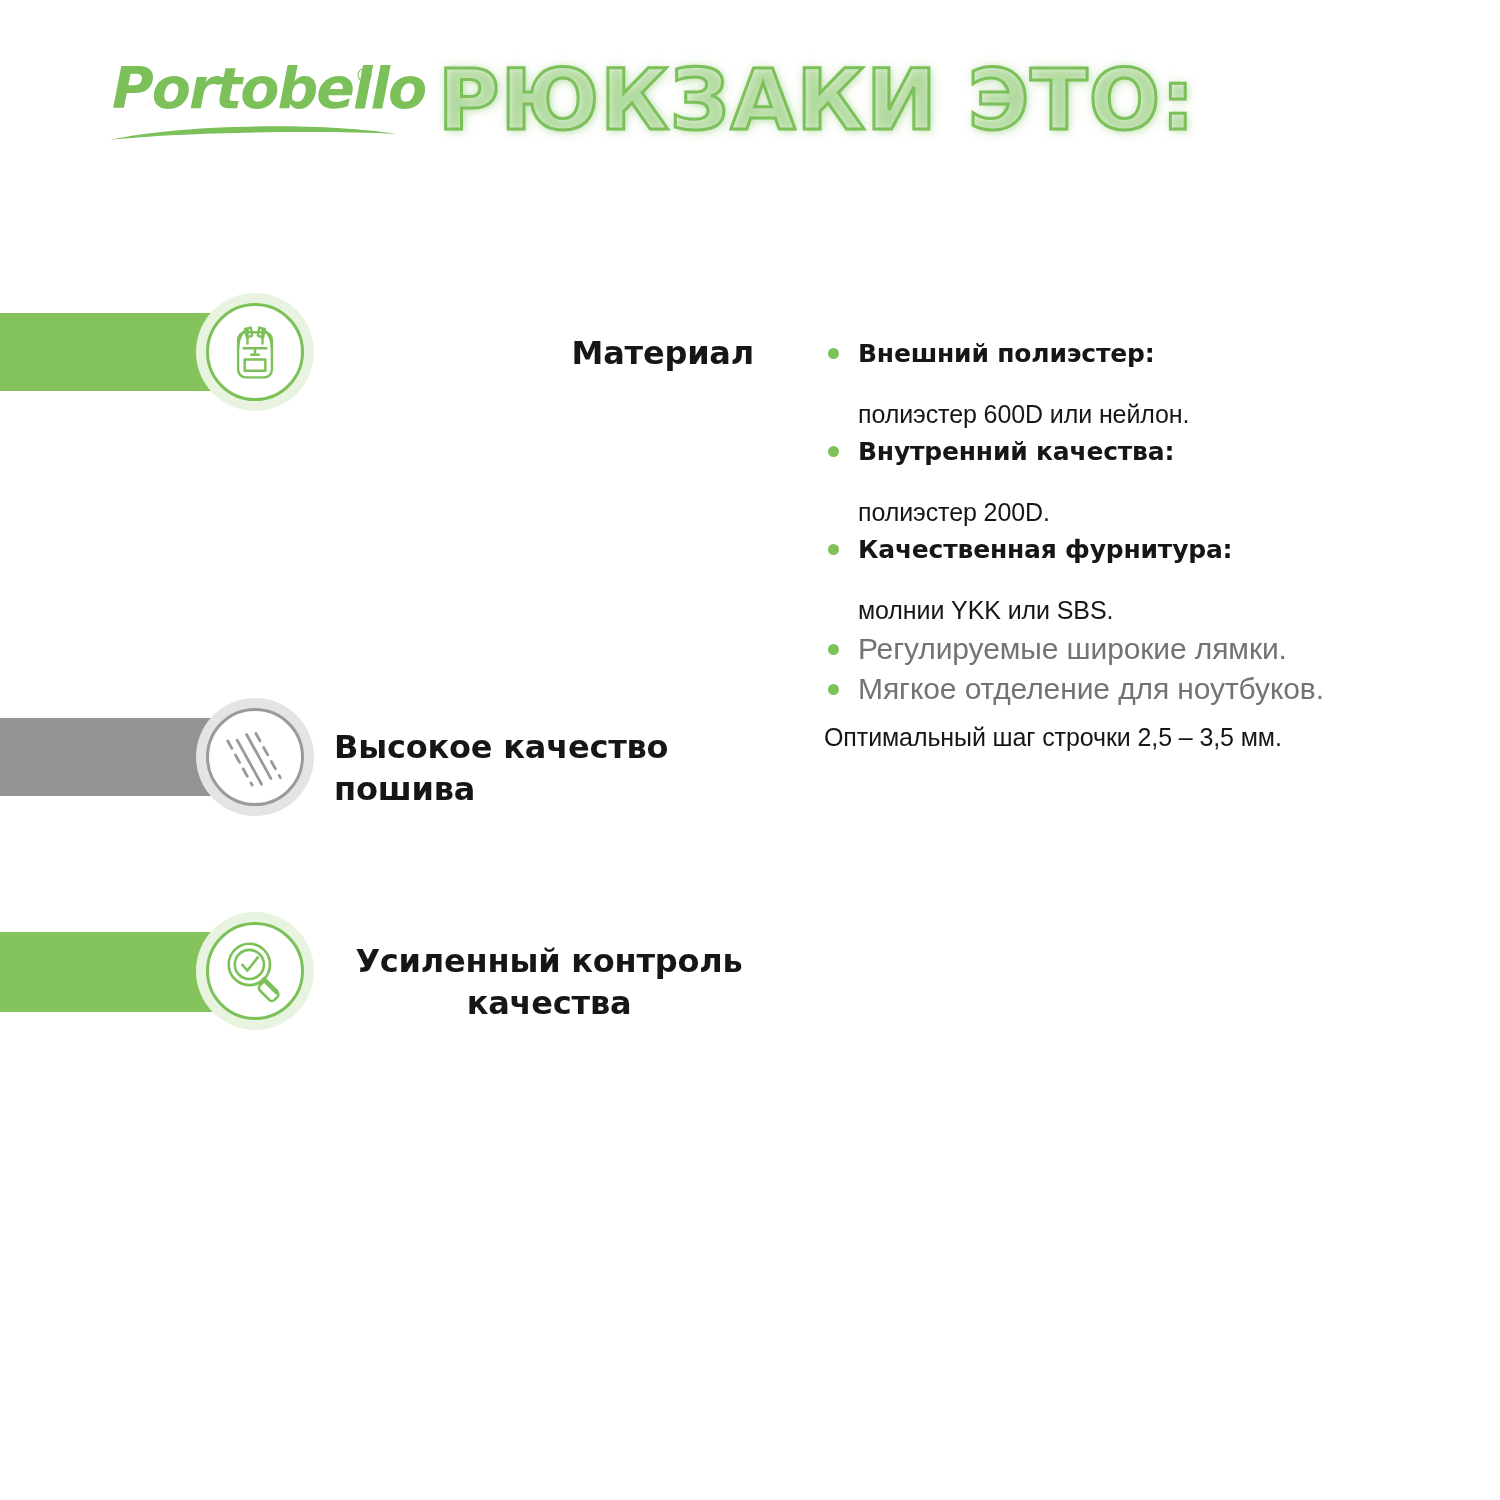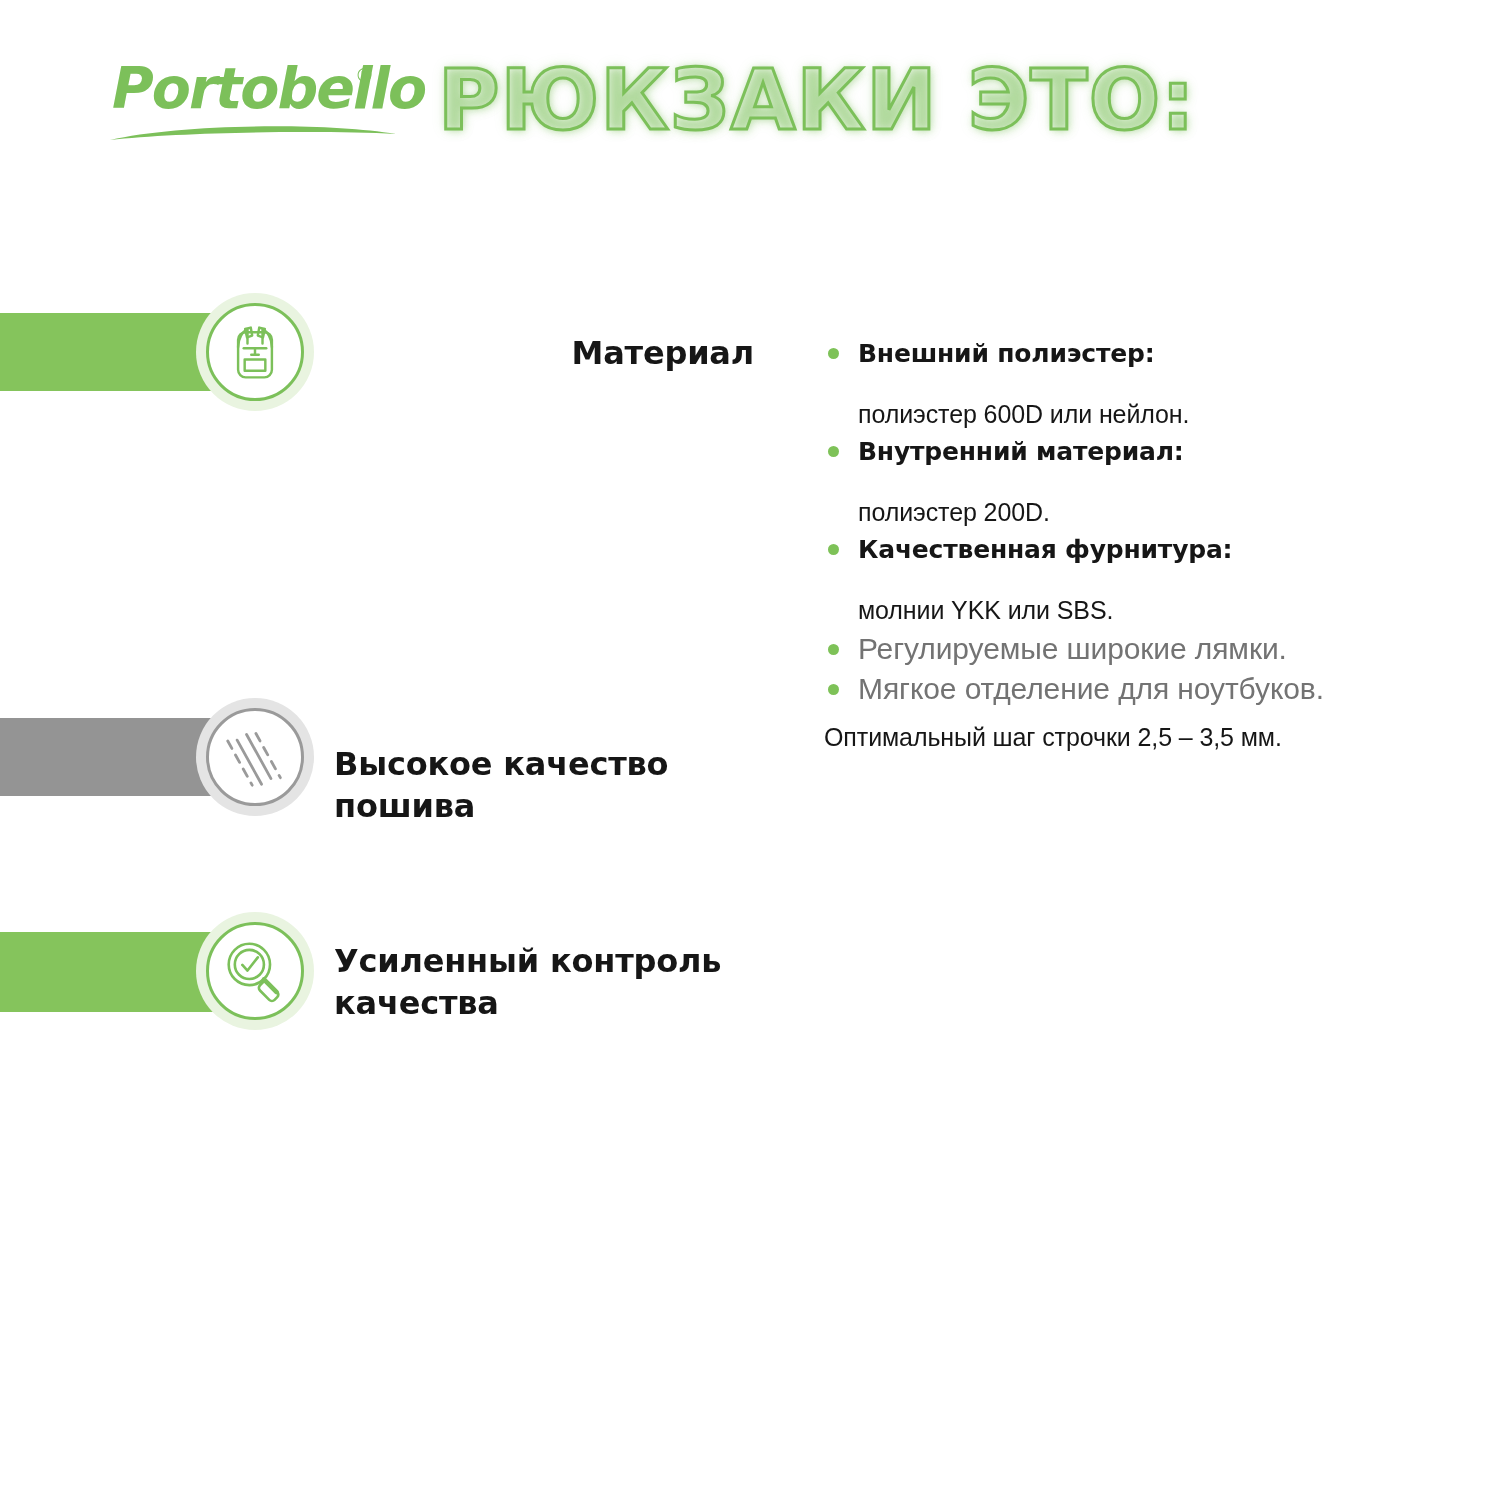--- a/index.html
+++ b/index.html
@@ -230,21 +230,21 @@
   <div class="bullets">
 
     <div class="bullet-row">
       <span class="bullet-dot"></span>
       <span class="bullet-strong">Внешний полиэстер:</span>
       <span class="bullet-sub">полиэстер 600D или нейлон.</span>
     </div>
 
     <div class="bullet-row">
       <span class="bullet-dot"></span>
-      <span class="bullet-strong">Внутренний материал:</span>
+      <span class="bullet-strong">Внутренний качества:</span>
       <span class="bullet-sub">полиэстер 200D.</span>
     </div>
 
     <div class="bullet-row">
       <span class="bullet-dot"></span>
       <span class="bullet-strong">Качественная фурнитура:</span>
       <span class="bullet-sub">молнии YKK или SBS.</span>
     </div>
 
     <div class="bullet-row">
@@ -269,21 +269,21 @@
           <line x1="40" y1="25" x2="66" y2="72"></line>
           <line x1="30" y1="31" x2="56" y2="78"></line>
           <g stroke-dasharray="9 8">
             <line x1="50" y1="24" x2="76" y2="71"></line>
             <line x1="20" y1="32" x2="46" y2="79"></line>
           </g>
         </g>
       </svg>
     </div>
 
-    <div class="section-title" style="left:334px; top:726px; width:400px;margin-top:17px;">Высокое качество
+    <div class="section-title" style="left:334px; top:726px; width:400px;">Высокое качество
 пошива</div>
   </div>
 
   <div class="side-note">Оптимальный шаг строчки 2,5 – 3,5 мм.</div>
 
   <div class="section">
     <div class="bar green" style="top:932px; width:268px; height:80px;"></div>
 
     <div class="badge-halo green" style="left:196px; top:912px; width:118px; height:118px;"></div>
     <div class="badge-ring green" style="left:206px; top:922px; width:98px; height:98px;">
@@ -291,17 +291,17 @@
         <g fill="none" stroke="#7cc05a" stroke-width="2.8" stroke-linecap="round" stroke-linejoin="round">
           <circle cx="43" cy="42" r="22"></circle>
           <circle cx="43" cy="42" r="15.5"></circle>
           <path d="M35.5 42.5 L41 48.5 L52 34.5"></path>
           <path d="M58.5 58 L72 71.5" stroke-width="5"></path>
           <rect x="57.5" y="59.5" width="12" height="22" rx="4" transform="rotate(-45 63.5 70.5)"></rect>
         </g>
       </svg>
     </div>
 
-    <div class="section-title" style="left:334px; top:940px; width:430px;">Усиленный контроль
+    <div class="section-title" style="left:334px; top:940px; width:430px;text-align:center;">Усиленный контроль
 качества</div>
   </div>
 
 </div>
 
 </body></html>

